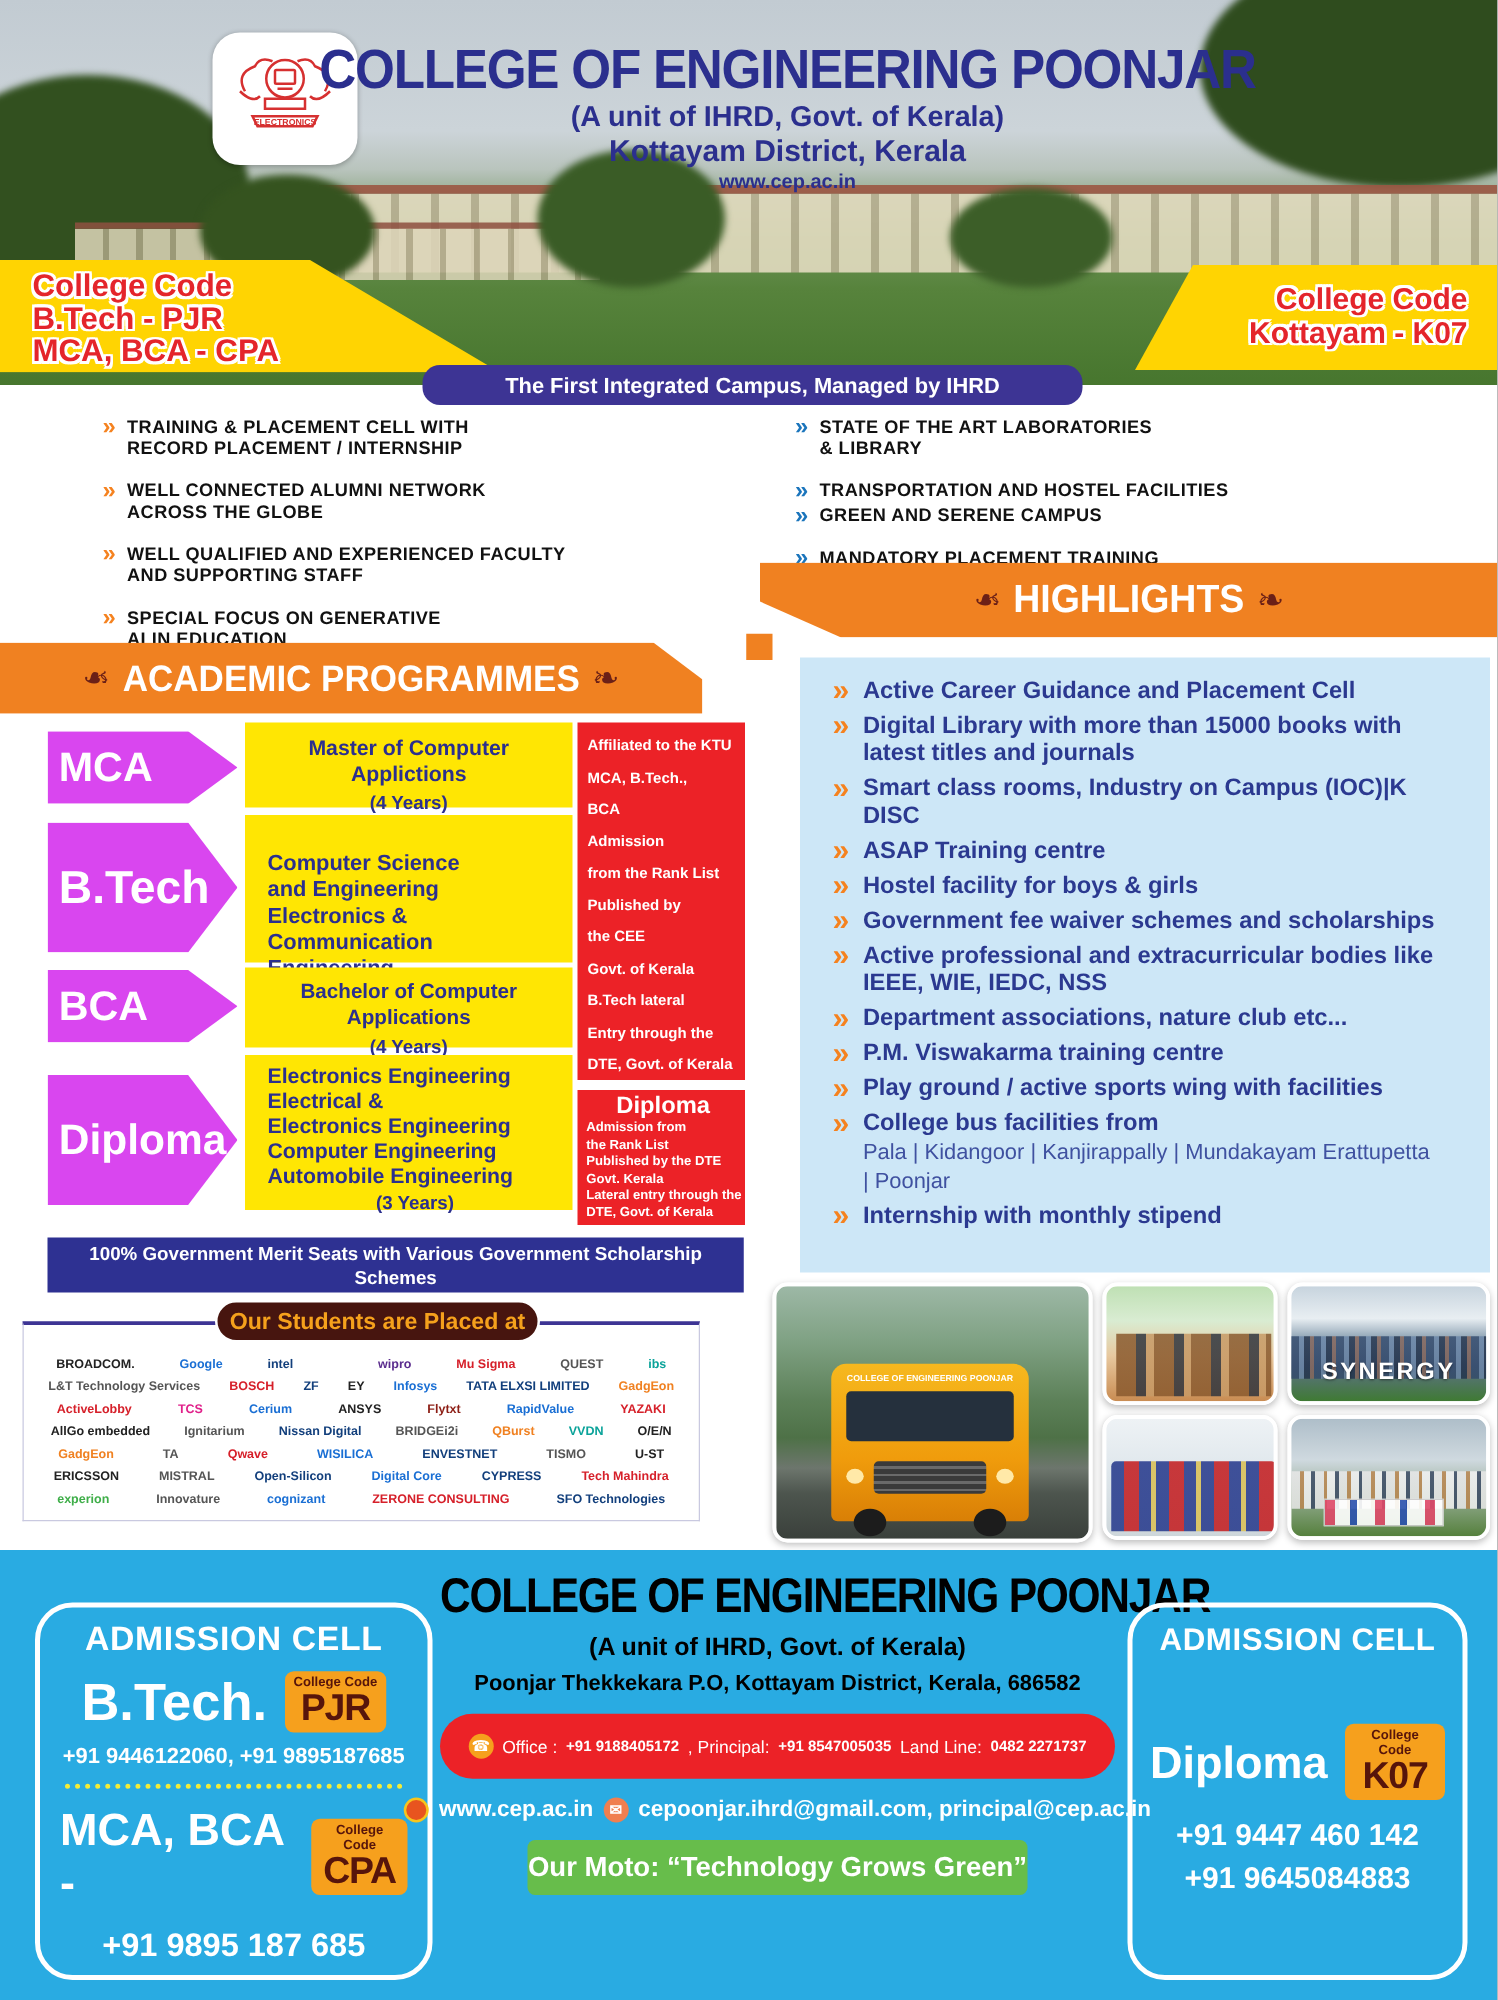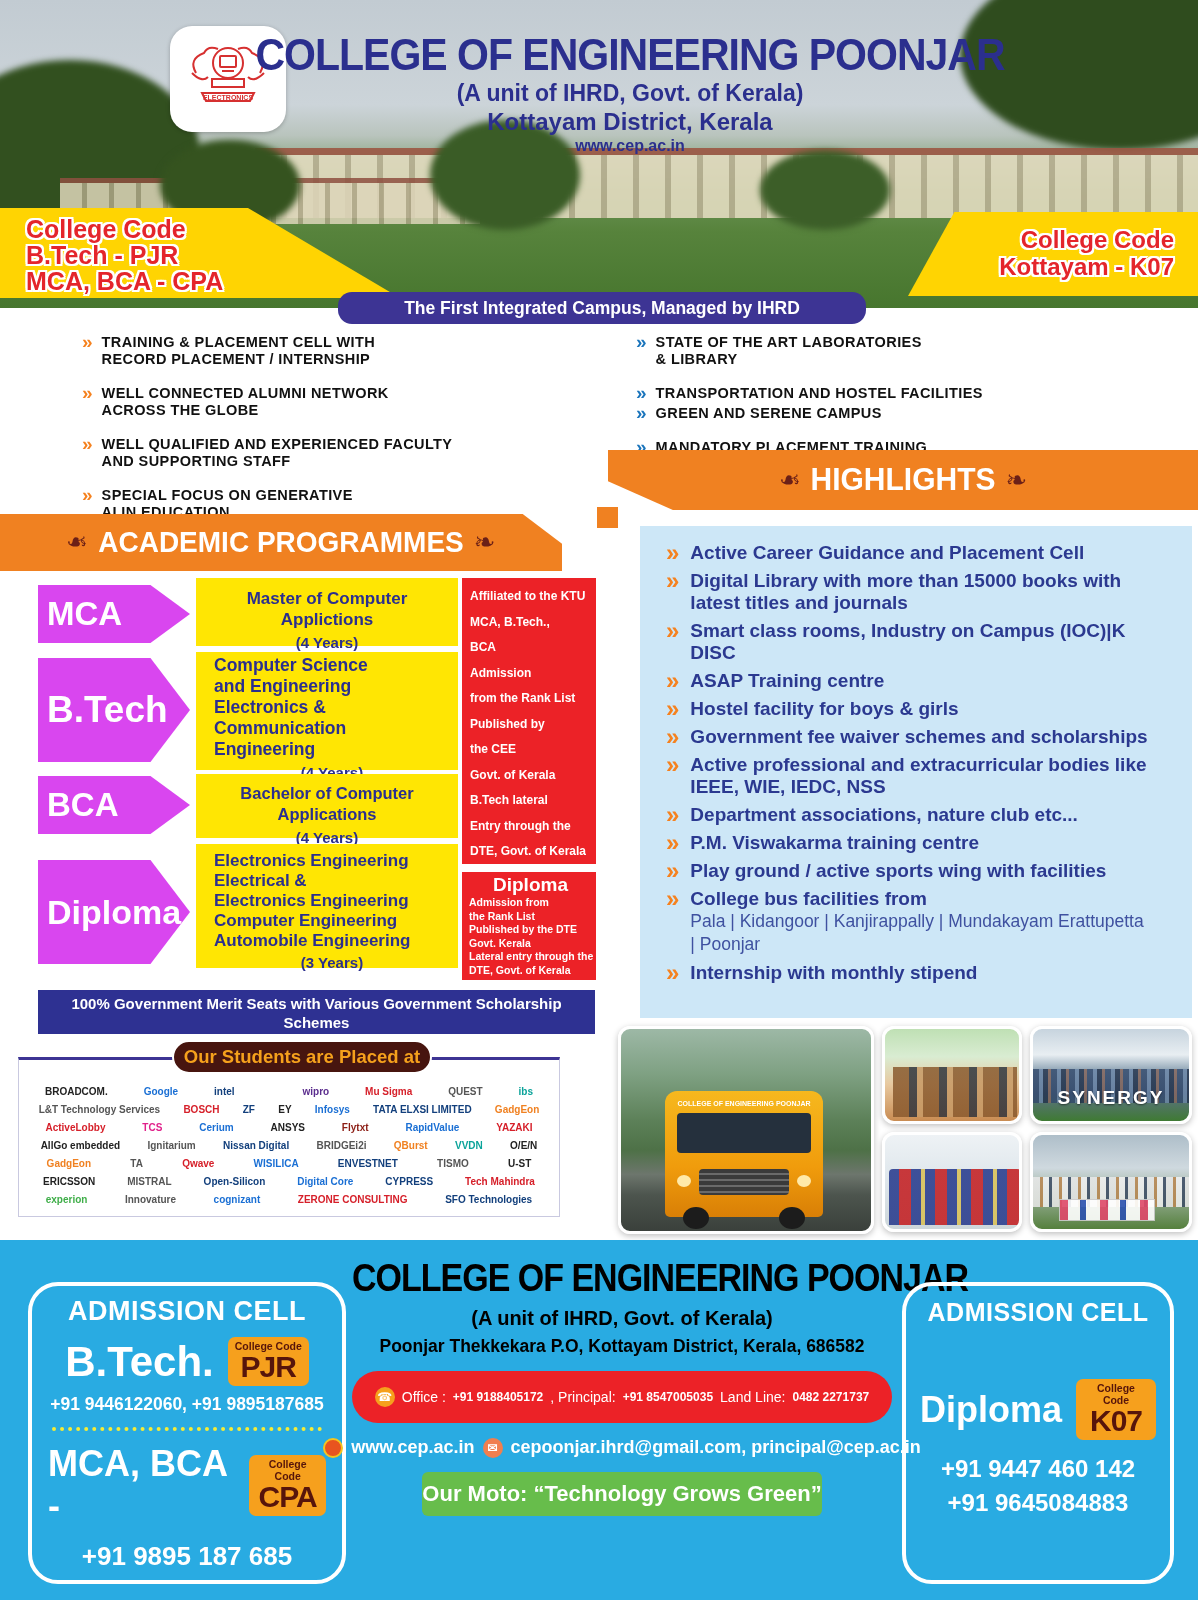--- a/index.html
+++ b/index.html
@@ -72,21 +72,21 @@
     clip-path:polygon(0 0,74% 0,100% 50%,74% 100%,0 100%);
     display:flex; align-items:center; padding-left:9px; }
   .pa-mca    { top:585px; width:152px; height:58px; font-size:33px; }
   .pa-btech  { top:658px; width:152px; height:104px; font-size:37px; }
   .pa-bca    { top:776px; width:152px; height:58px; font-size:33px; }
   .pa-dip    { top:860px; width:152px; height:104px; font-size:34px; }
 
   .prog-box { position:absolute; left:196px; width:262px; background:#ffe603; color:#2b2f8e;
     font-weight:900; padding:8px 8px; }
   .pb1 { top:578px; height:68px; text-align:center; font-size:17px; line-height:21px; padding-top:10px; }
-  .pb2 { top:652px; height:118px; font-size:17.5px; line-height:21px; padding-left:18px; padding-top:3px; }
+  .pb2 { top:652px; height:118px; font-size:17.5px; line-height:21px; padding-left:18px; padding-top:28px; }
   .pb3 { top:774px; height:64px; text-align:center; font-size:16.5px; line-height:21px; padding-top:9px; }
   .pb4 { top:844px; height:124px; font-size:17px; line-height:20px; padding-left:18px; padding-top:7px; }
   .pb-year { display:block; text-align:center; font-size:15px; margin-top:2px; }
 
   .ktu-box { position:absolute; left:462px; top:578px; width:134px; height:286px; background:#ec2227;
     color:#fff; font-weight:bold; font-size:12px; line-height:25.5px; padding:6px 5px 0 8px; white-space:nowrap; overflow:hidden; }
   .dip-box { position:absolute; left:462px; top:872px; width:134px; height:108px; background:#ec2227;
     color:#fff; font-weight:bold; font-size:10.5px; line-height:13.5px; padding:2px 4px 0 7px; white-space:nowrap; overflow:hidden; }
   .dip-box .dip-title { display:block; text-align:center; font-size:19px; font-weight:900; line-height:22px; }
 

